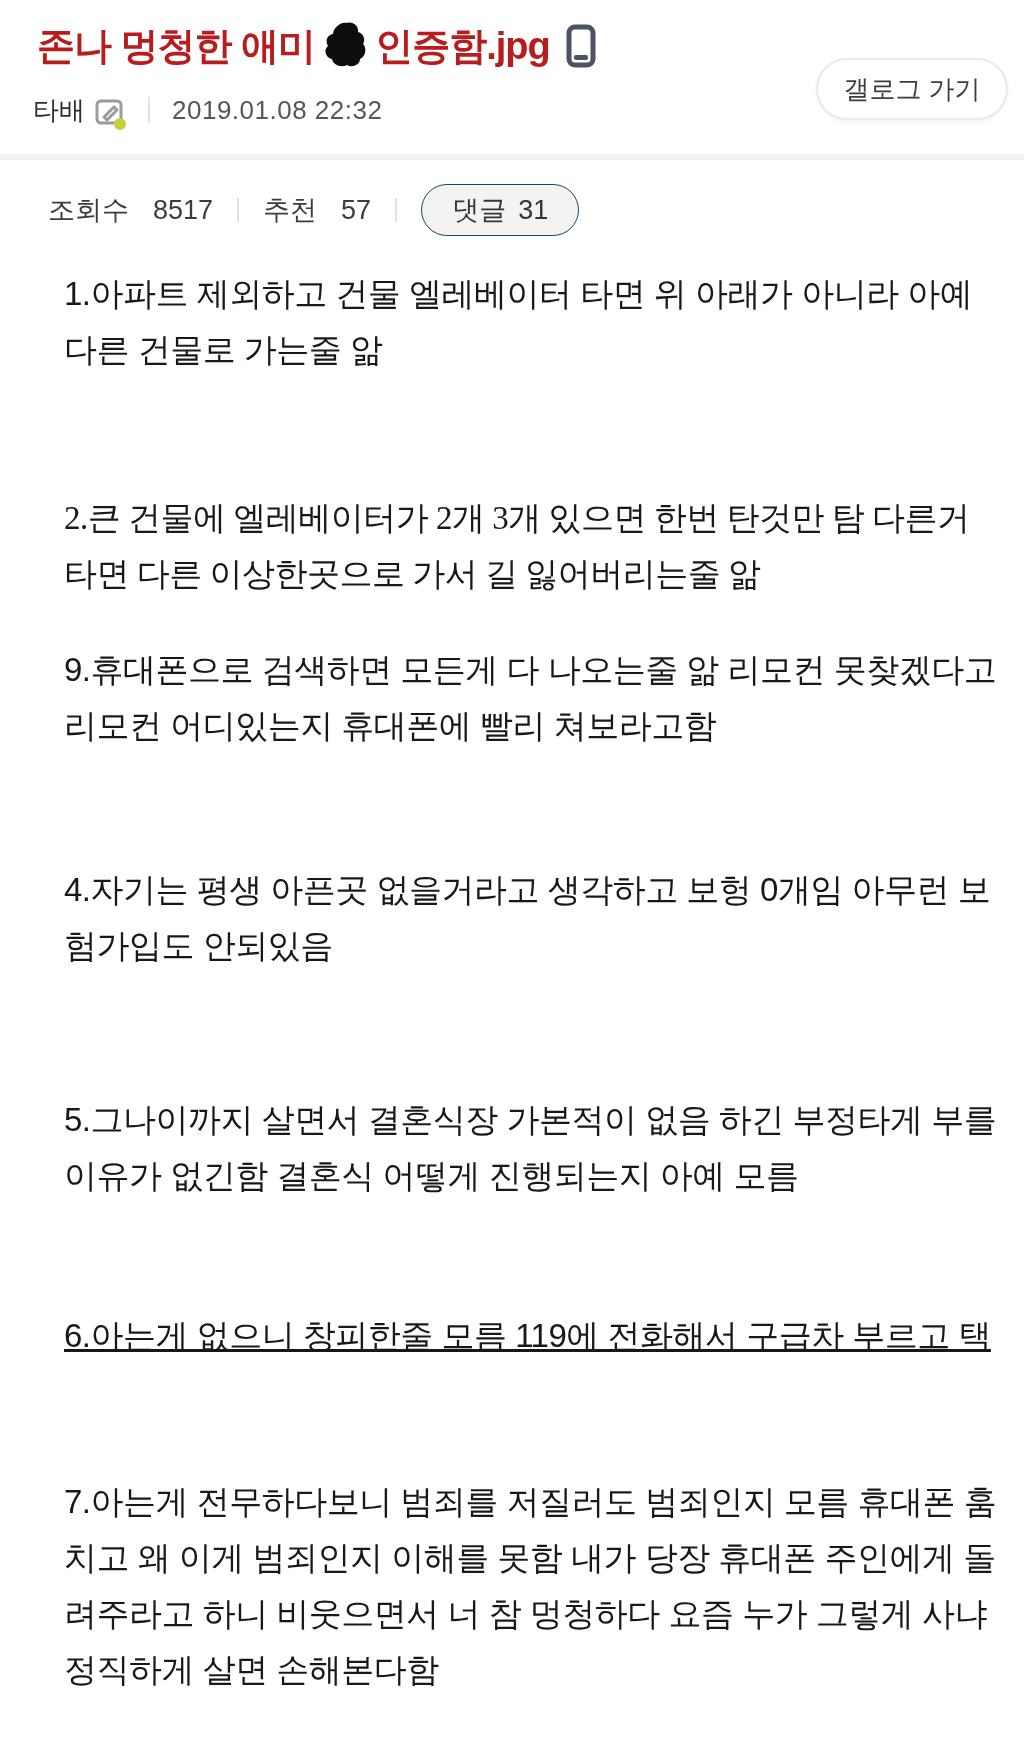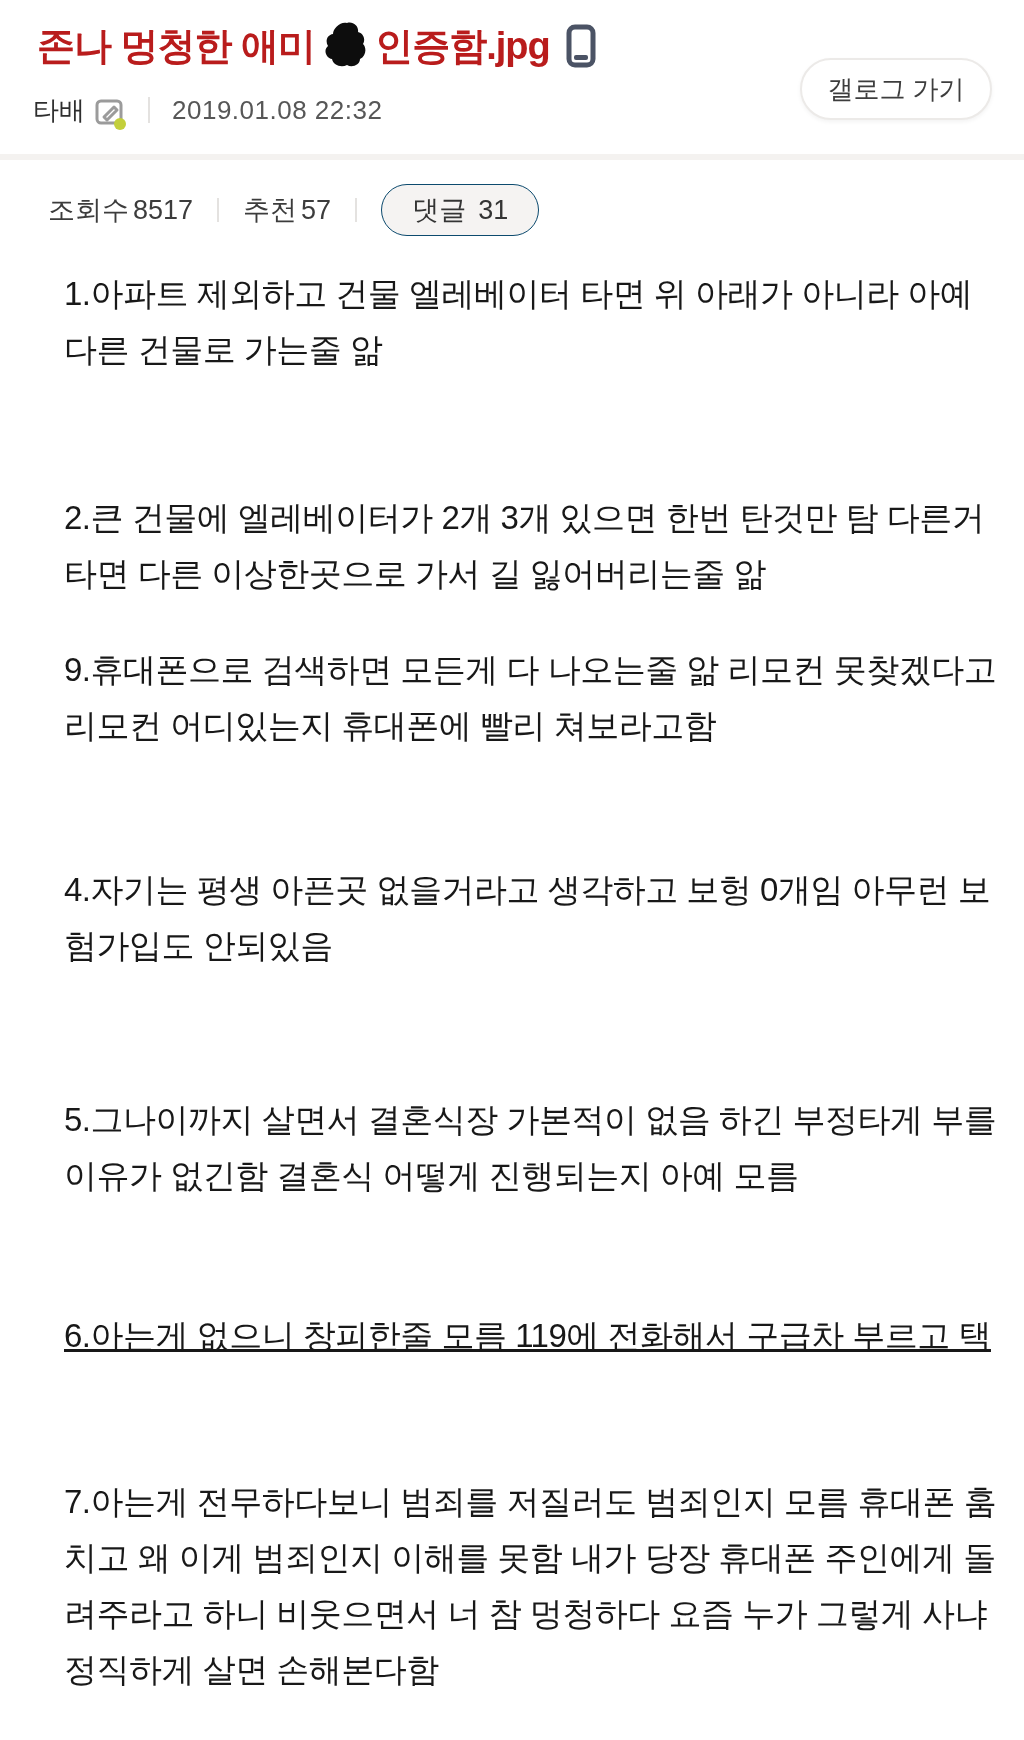--- a/index.html
+++ b/index.html
@@ -32,60 +32,60 @@
     margin-top: 22px;
     display: flex; align-items: center;
     font-size: 26px; height: 36px;
   }
   .author { font-weight: 400; color: #2e2e2e; cursor: pointer; }
   .gallog-icon { display: inline-flex; margin-left: 9px; position: relative; top: 3px; cursor: pointer; }
   .vline { width: 2px; height: 26px; background: #e4e2e0; margin: 0 22px; flex: 0 0 auto; }
   .date { color: #575757; letter-spacing: 0.5px; }
 
   .gallog-btn {
-    position: absolute; right: 32px; top: 58px;
+    position: absolute; right: 16px; top: 58px;
     width: 192px; height: 62px;
     border-radius: 32px;
     border: 2px solid #eceae8;
     background: #ffffff;
     box-shadow: 0 2px 4px rgba(0,0,0,0.05);
     font-family: inherit;
     font-size: 26px; color: #3d3d3d;
     cursor: pointer;
   }
 
   .header-divider { margin-top: 26px; height: 6px; background: #f4f2f0; }
 
   
   .stats {
     margin: 24px 0 0 48px;
     display: flex; align-items: center;
     font-size: 27px; color: #3c3c3c;
   }
-  .stat { display: flex; gap: 4px; align-items: center; }
+  .stat { display: flex; gap: 24px; align-items: center; }
   .stats .vline { height: 24px; margin: 0 24px; }
   .comments-pill {
     display: flex; gap: 12px; align-items: center;
     background: #f5f3f2;
     border: 1px solid #0c4a6e;
     border-radius: 26px;
     padding: 7px 30px;
     cursor: pointer;
     color: #343434;
   }
 
   
   .post-body {
     margin: 30px 0 0 48px;
     font-size: 33px; color: #181818;
     width: 960px;
   }
   .item { margin: 16px; }
   .line { display: block; line-height: 56px; white-space: nowrap; letter-spacing: -0.5px; }
-  .g2 { margin-top: 112px; }
+  .g2 { margin-top: 112px; font-family: Liberation Serif, serif; }
   .g3 { margin-top: 40px; }
   .g4 { margin-top: 108px; }
   .g5 { margin-top: 118px; }
   .g6 { margin-top: 104px; text-decoration: underline; }
   .g7 { margin-top: 110px; }
 </style>
 </head>
 <body>
 
 <div class="page">

